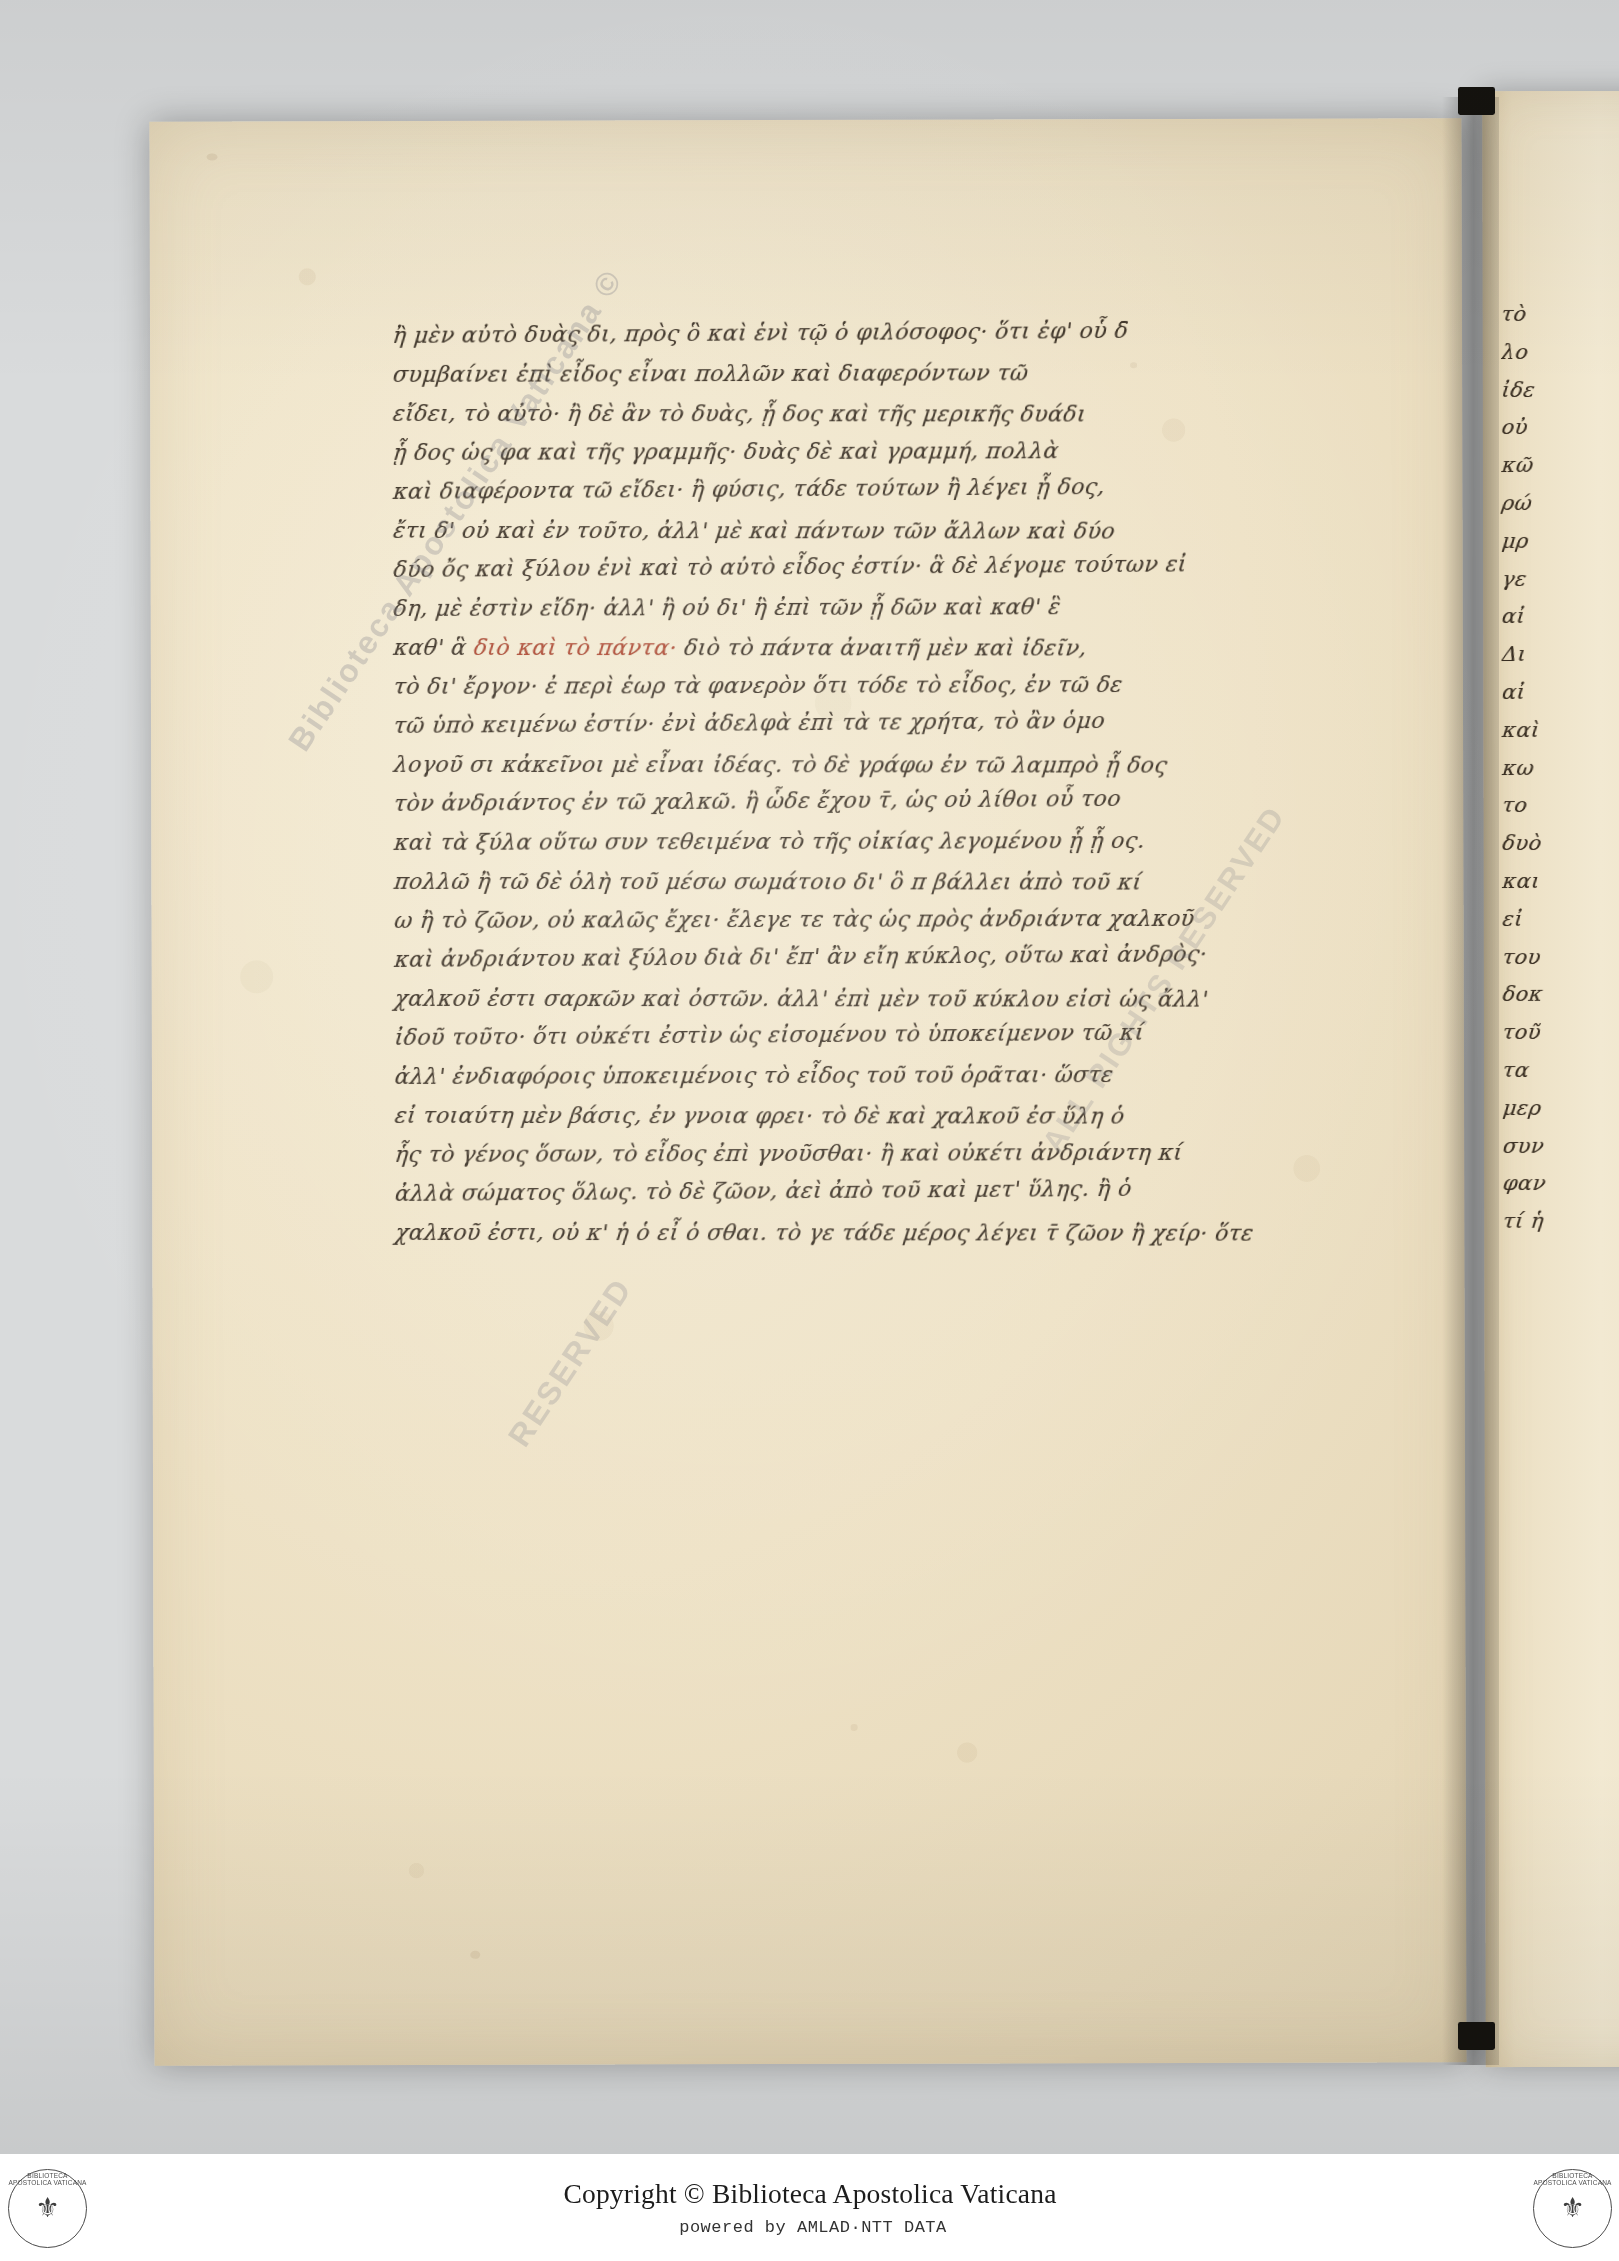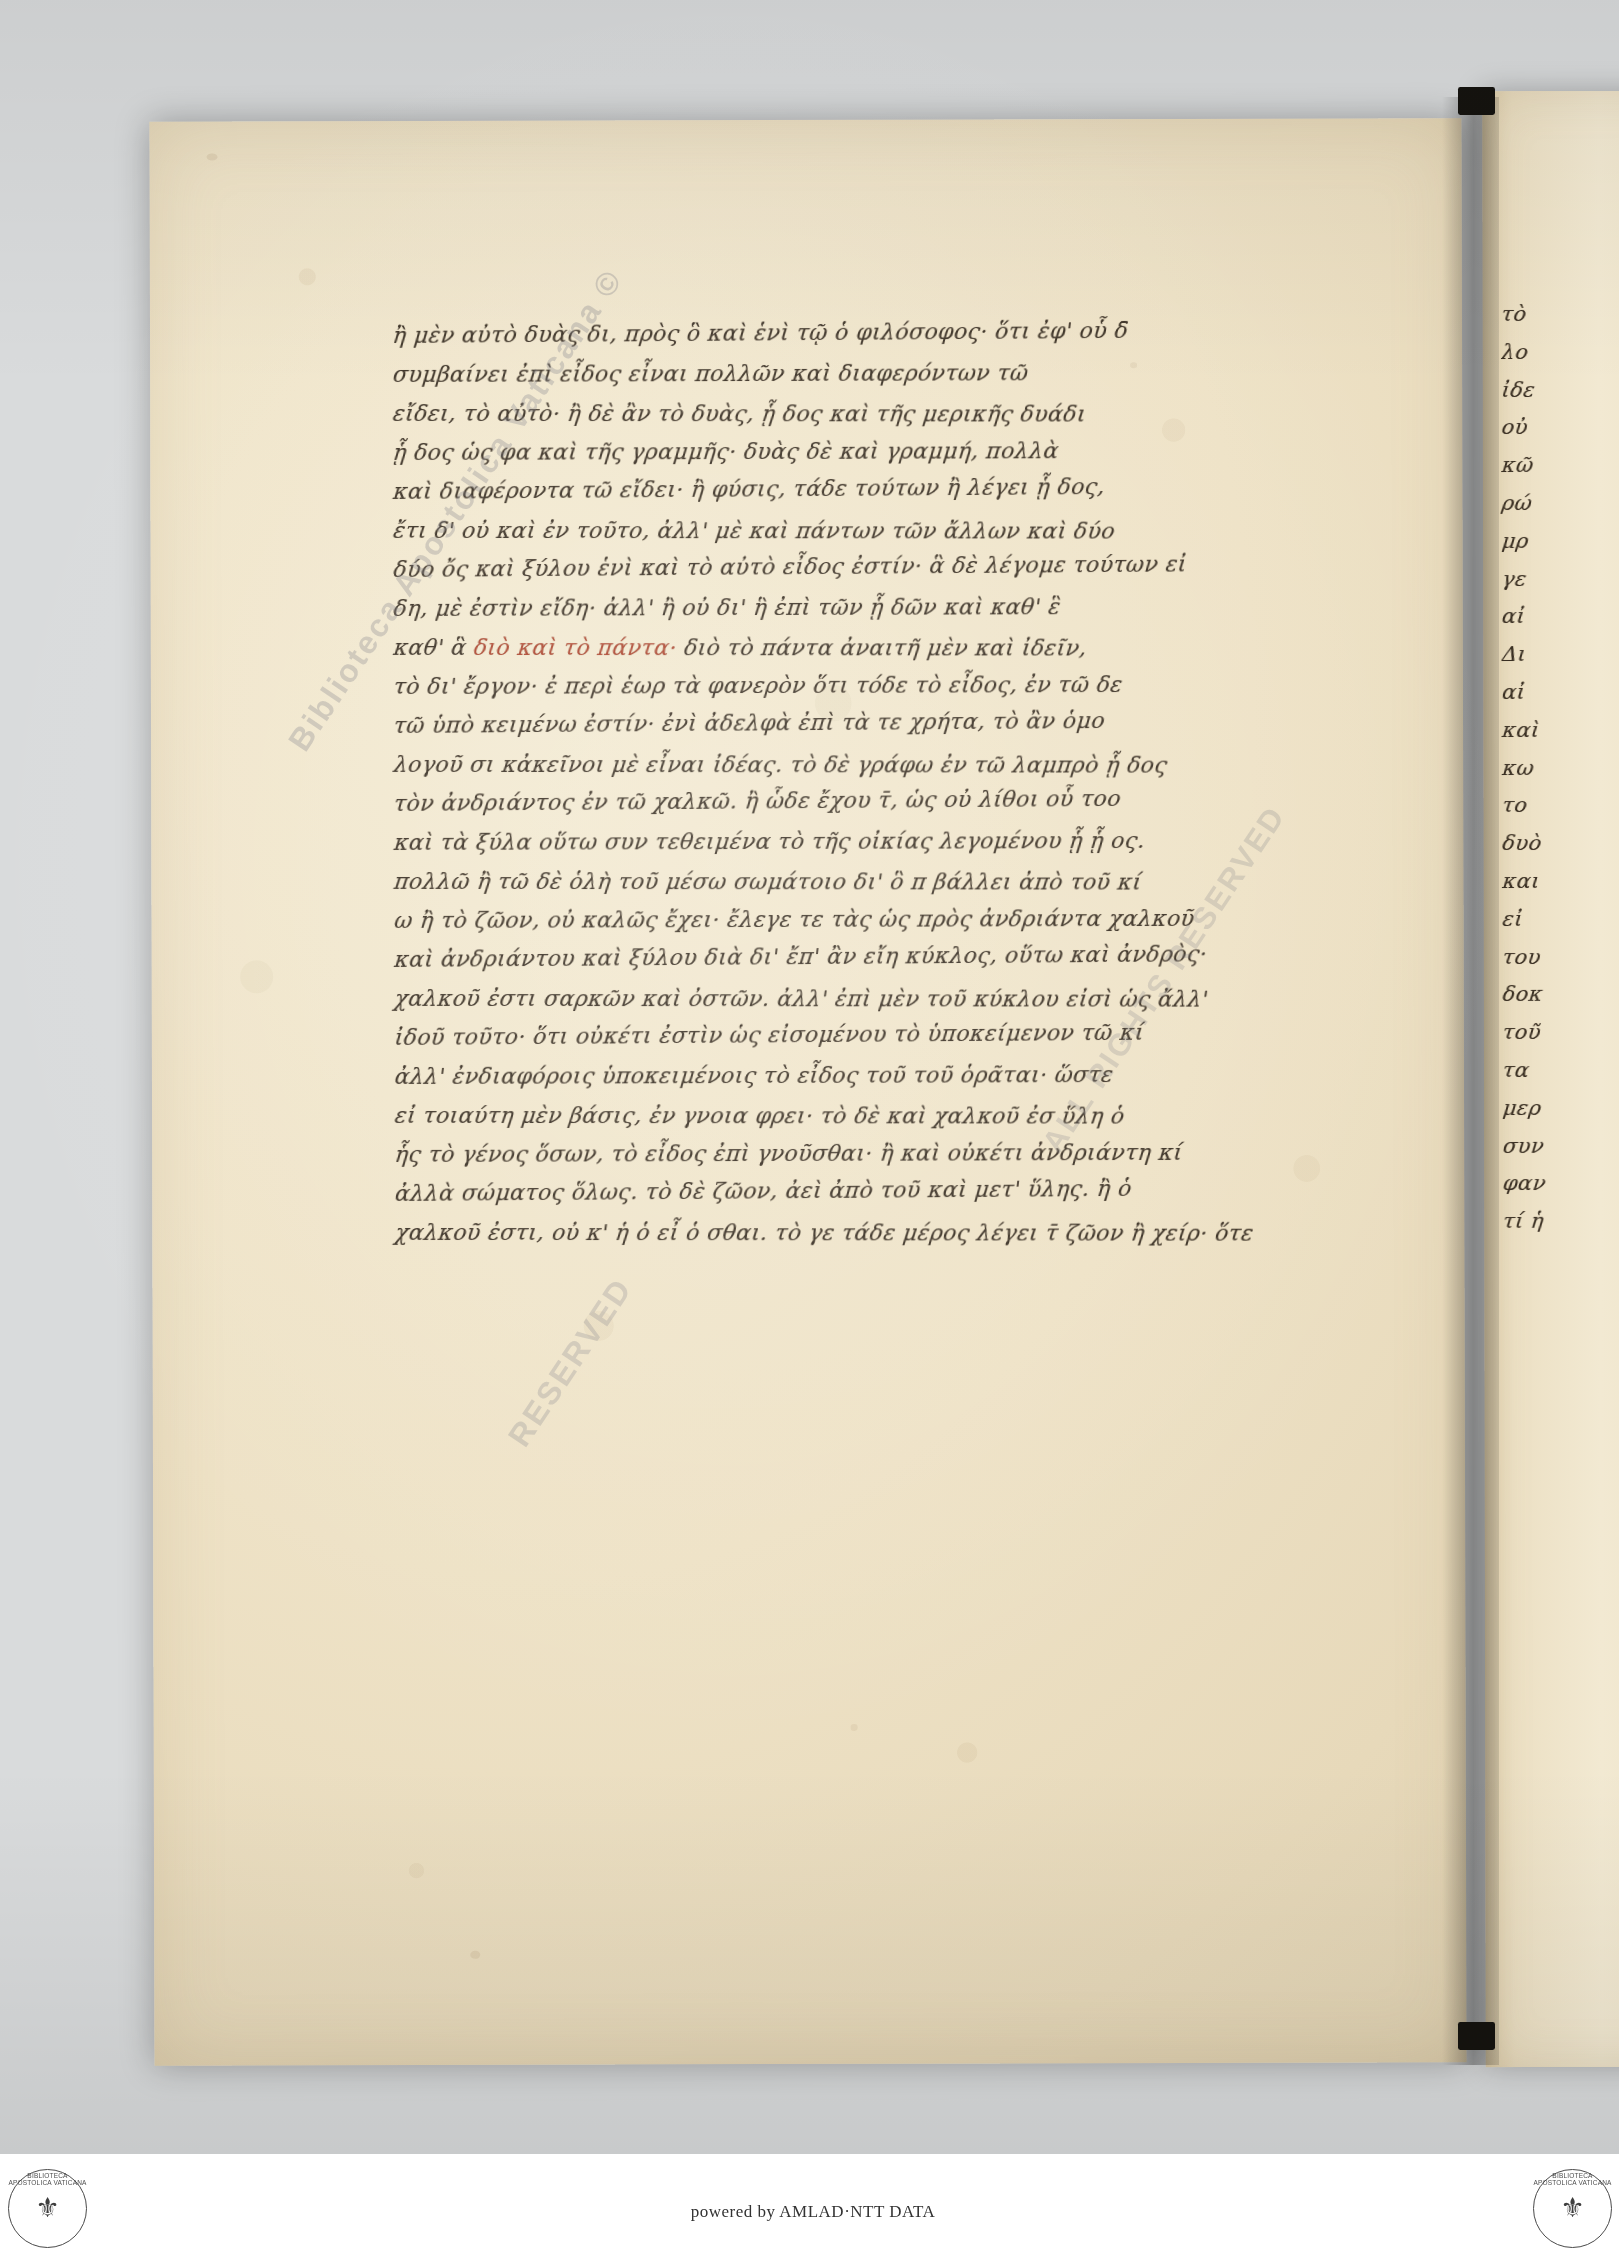--- a/index.html
+++ b/index.html
@@ -185,21 +185,21 @@
     justify-content: center;
     flex-direction: column;
   }
   #copyright-line {
     font-family: "Liberation Serif", serif;
     font-size: 27.5px;
     color: #1c1c1c;
     letter-spacing: 0.2px;
   }
   #powered-line {
-    font-family: Liberation Serif, serif;
+    font-family: Liberation Mono, monospace;
     font-size: 17px;
     color: #333333;
     margin-top: 8px;
     letter-spacing: 0.5px;
     padding-left: 6px;
   }
   .footer-seal {
     position: absolute;
     width: 79px;
     height: 79px;
@@ -324,20 +324,21 @@
 </div>
 
 <div id="footer">
 
   <div class="footer-seal" id="seal-left">
     <div class="seal-ring"></div>
     <div class="seal-text">BIBLIOTECA APOSTOLICA VATICANA</div>
     <div class="seal-keys">⚜</div>
   </div>
 
+  <div id="copyright-line">Copyright © Biblioteca Apostolica Vaticana</div>
   <div id="powered-line">powered by AMLAD·NTT DATA</div>
 
   <div class="footer-seal" id="seal-right">
     <div class="seal-ring"></div>
     <div class="seal-text">BIBLIOTECA APOSTOLICA VATICANA</div>
     <div class="seal-keys">⚜</div>
   </div>
 
 </div>
 

